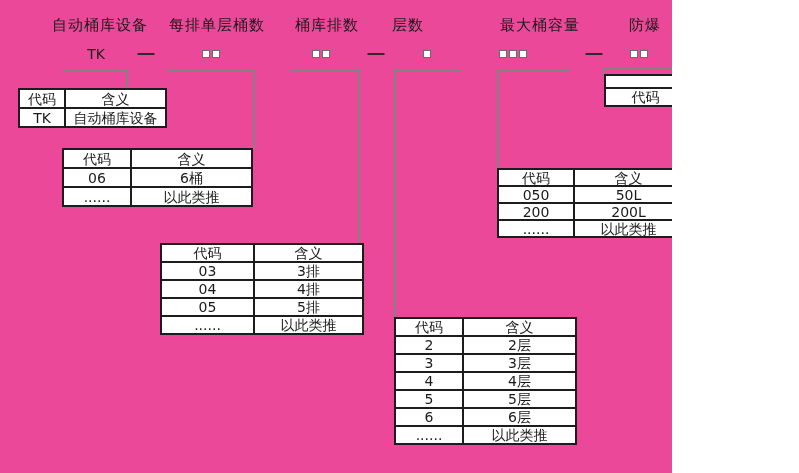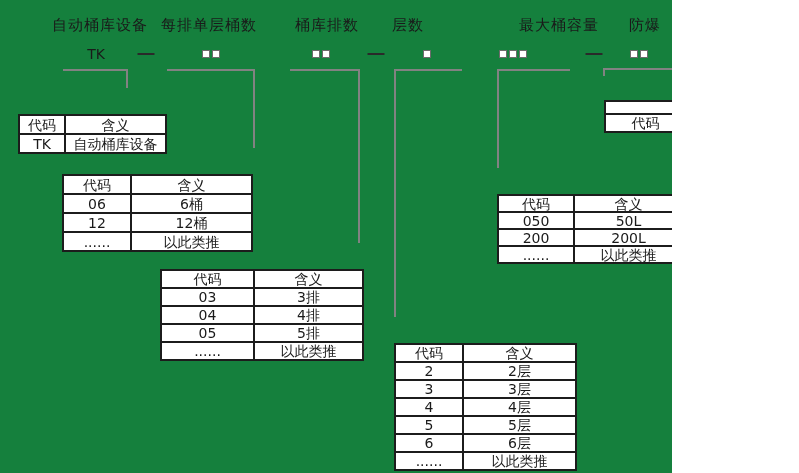--- a/index.html
+++ b/index.html
@@ -1,44 +1,44 @@
 <!DOCTYPE html>
 <html><head>
 <meta charset="utf-8">
 <style>
   html,body{margin:0;padding:0;background:#fff;}
   .canvas{
-    position:relative;width:672px;height:473px;background:#15803d;overflow:hidden;
+    position:relative;width:672px;height:473px;background:#ec4899;overflow:hidden;
     font-family:"DejaVu Sans","Liberation Sans",sans-serif;color:#1a1a1a;
   }
   
   .hdr{position:absolute;top:16px;transform:translateX(-50%);font-size:15px;
        white-space:nowrap;letter-spacing:1px;}
-  #h1{left:100px}#h2{left:209px}#h3{left:327px}#h4{left:408px}#h5{left:559px}#h6{left:645px}
+  #h1{left:100px}#h2{left:217px}#h3{left:327px}#h4{left:408px}#h5{left:540px}#h6{left:645px}
   
   .code{position:absolute;top:46px;transform:translateX(-50%);font-size:14px;white-space:nowrap;}
   #tk{left:96px}
   .dash{position:absolute;top:53px;transform:translateX(-50%);width:17px;height:2px;background:#2a2a2a;}
   #d1{left:146px}#d2{left:376px}#d3{left:594px}
   
   .sqg{position:absolute;top:50px;transform:translateX(-50%);white-space:nowrap;font-size:0;line-height:0;}
   #s1{left:211px}#s2{left:321px}#s3{left:427px}#s4{left:513px}#s5{left:639px}
   .sq{display:inline-block;width:8px;height:8px;border:1px solid #6b6b6b;box-sizing:border-box;
       margin:0 1px;background:#fff;}
   
   .hl{position:absolute;height:2px;background:#828282;}
   .vl{position:absolute;width:2px;background:#828282;}
   #c1h{left:63px;top:69px;width:65px}   #c1v{left:126px;top:69px;height:19px}
   #c2h{left:167px;top:69px;width:88px}  #c2v{left:253px;top:69px;height:79px}
   #c3h{left:290px;top:69px;width:70px}  #c3v{left:358px;top:69px;height:174px}
   #c4h{left:394px;top:69px;width:68px}  #c4v{left:394px;top:69px;height:248px}
   #c5h{left:497px;top:69px;width:73px}  #c5v{left:497px;top:69px;height:99px}
   #c6h{left:603px;top:68px;width:75px}  #c6v{left:603px;top:68px;height:8px}
   
-  .dtable{position:absolute;border-collapse:collapse;table-layout:fixed;background:#fff;margin-top:26px;}
+  .dtable{position:absolute;border-collapse:collapse;table-layout:fixed;background:#fff;}
   .dtable td{border:2px solid #1c1c1c;text-align:center;vertical-align:middle;
              font-size:14px;line-height:1;padding:0 1px;white-space:nowrap;overflow:hidden;}
   #t1{left:18px;top:88px;width:147px}   #t1 td{height:17px}
   #t2{left:62px;top:148px;width:189px}  #t2 td{height:17px}
   #t3{left:160px;top:243px;width:202px} #t3 td{height:16px}
   #t4{left:394px;top:317px;width:181px} #t4 td{height:16px}
   #t5{left:497px;top:168px;width:185px} #t5 td{height:15px}
   #t6{left:604px;top:74px;width:183px}  #t6 td{height:16px}
   #t6 td.empty{height:11px}
 </style>
@@ -102,24 +102,20 @@
     <tbody>
         <tr>
       <td>代码</td>
       <td>含义</td>
     </tr>
     <tr>
       <td>06</td>
       <td>6桶</td>
     </tr>
     <tr>
-      <td>12</td>
-      <td>12桶</td>
-    </tr>
-    <tr>
       <td>......</td>
       <td>以此类推</td>
     </tr>
   </tbody>
     </table>
 
   <table class="dtable" id="t3">
     <colgroup>
         <col style="width:93px">
         <col style="width:109px">

